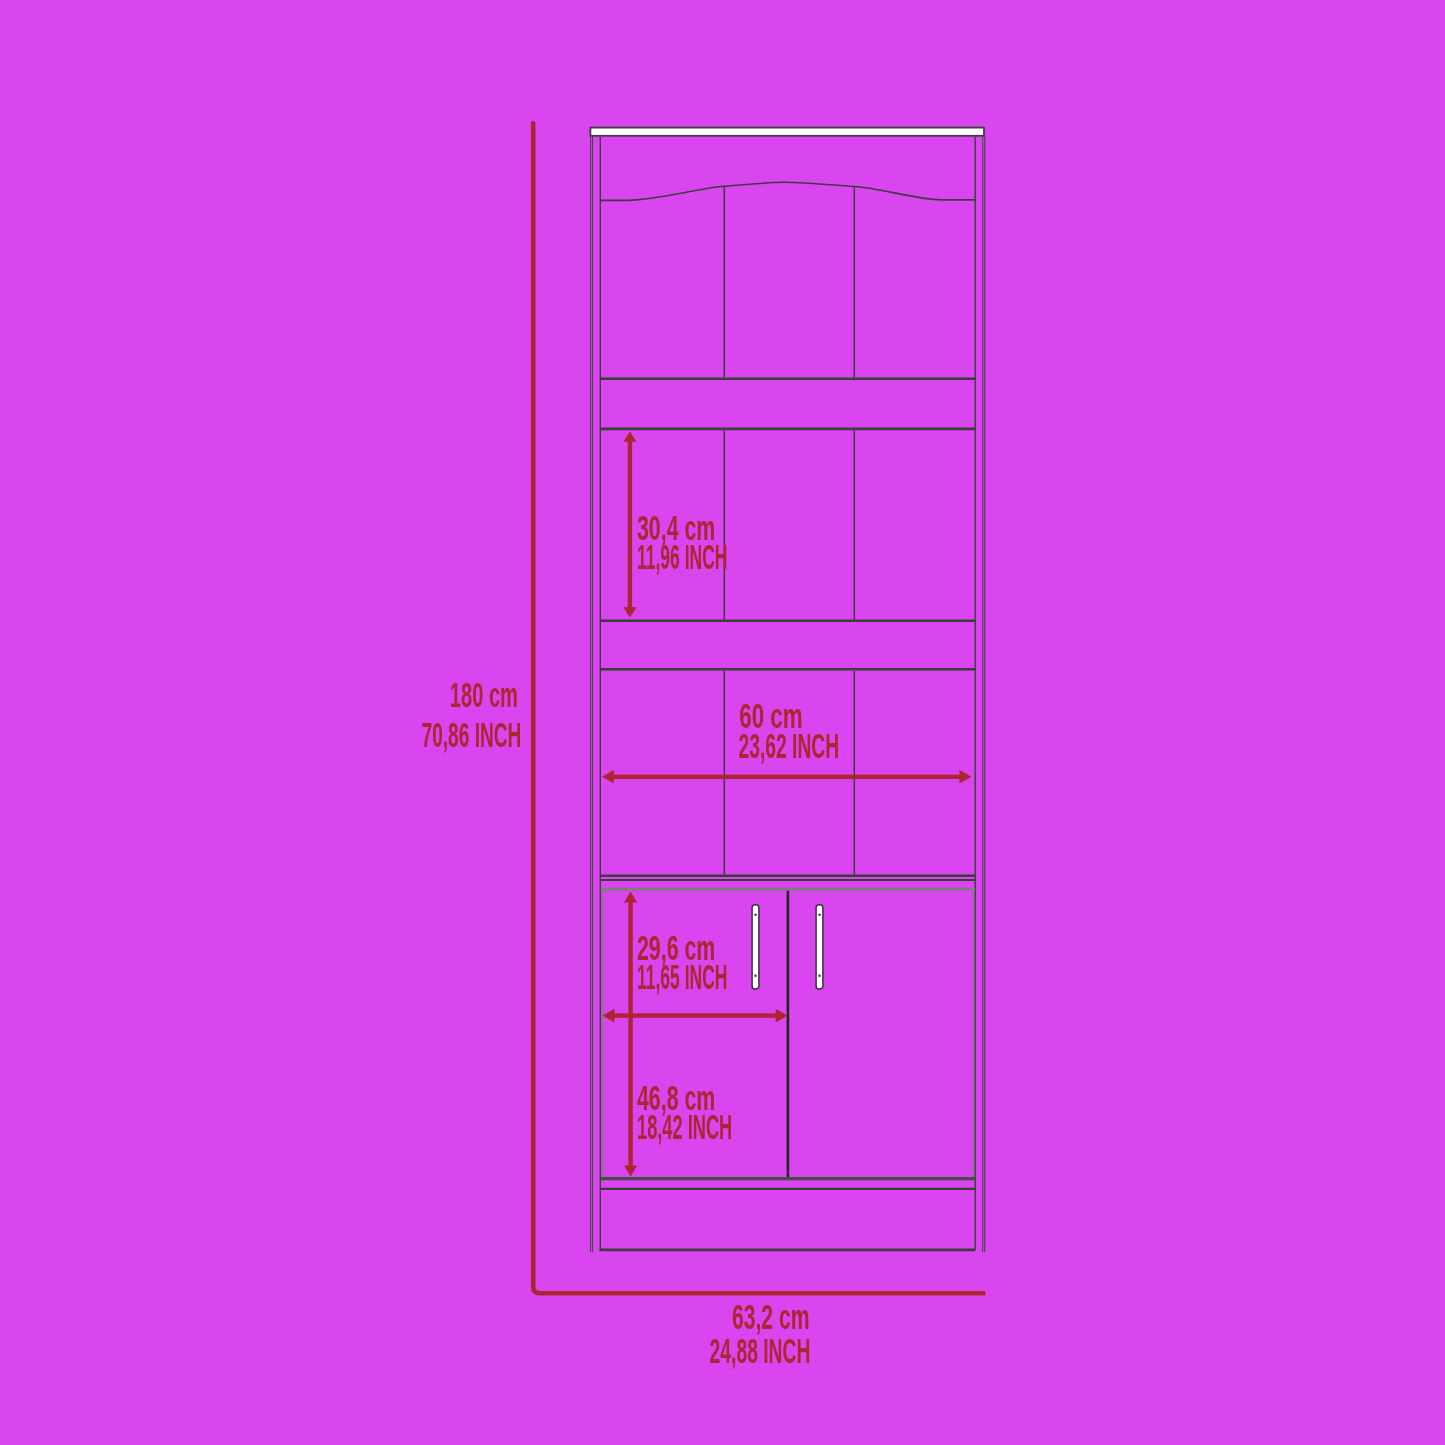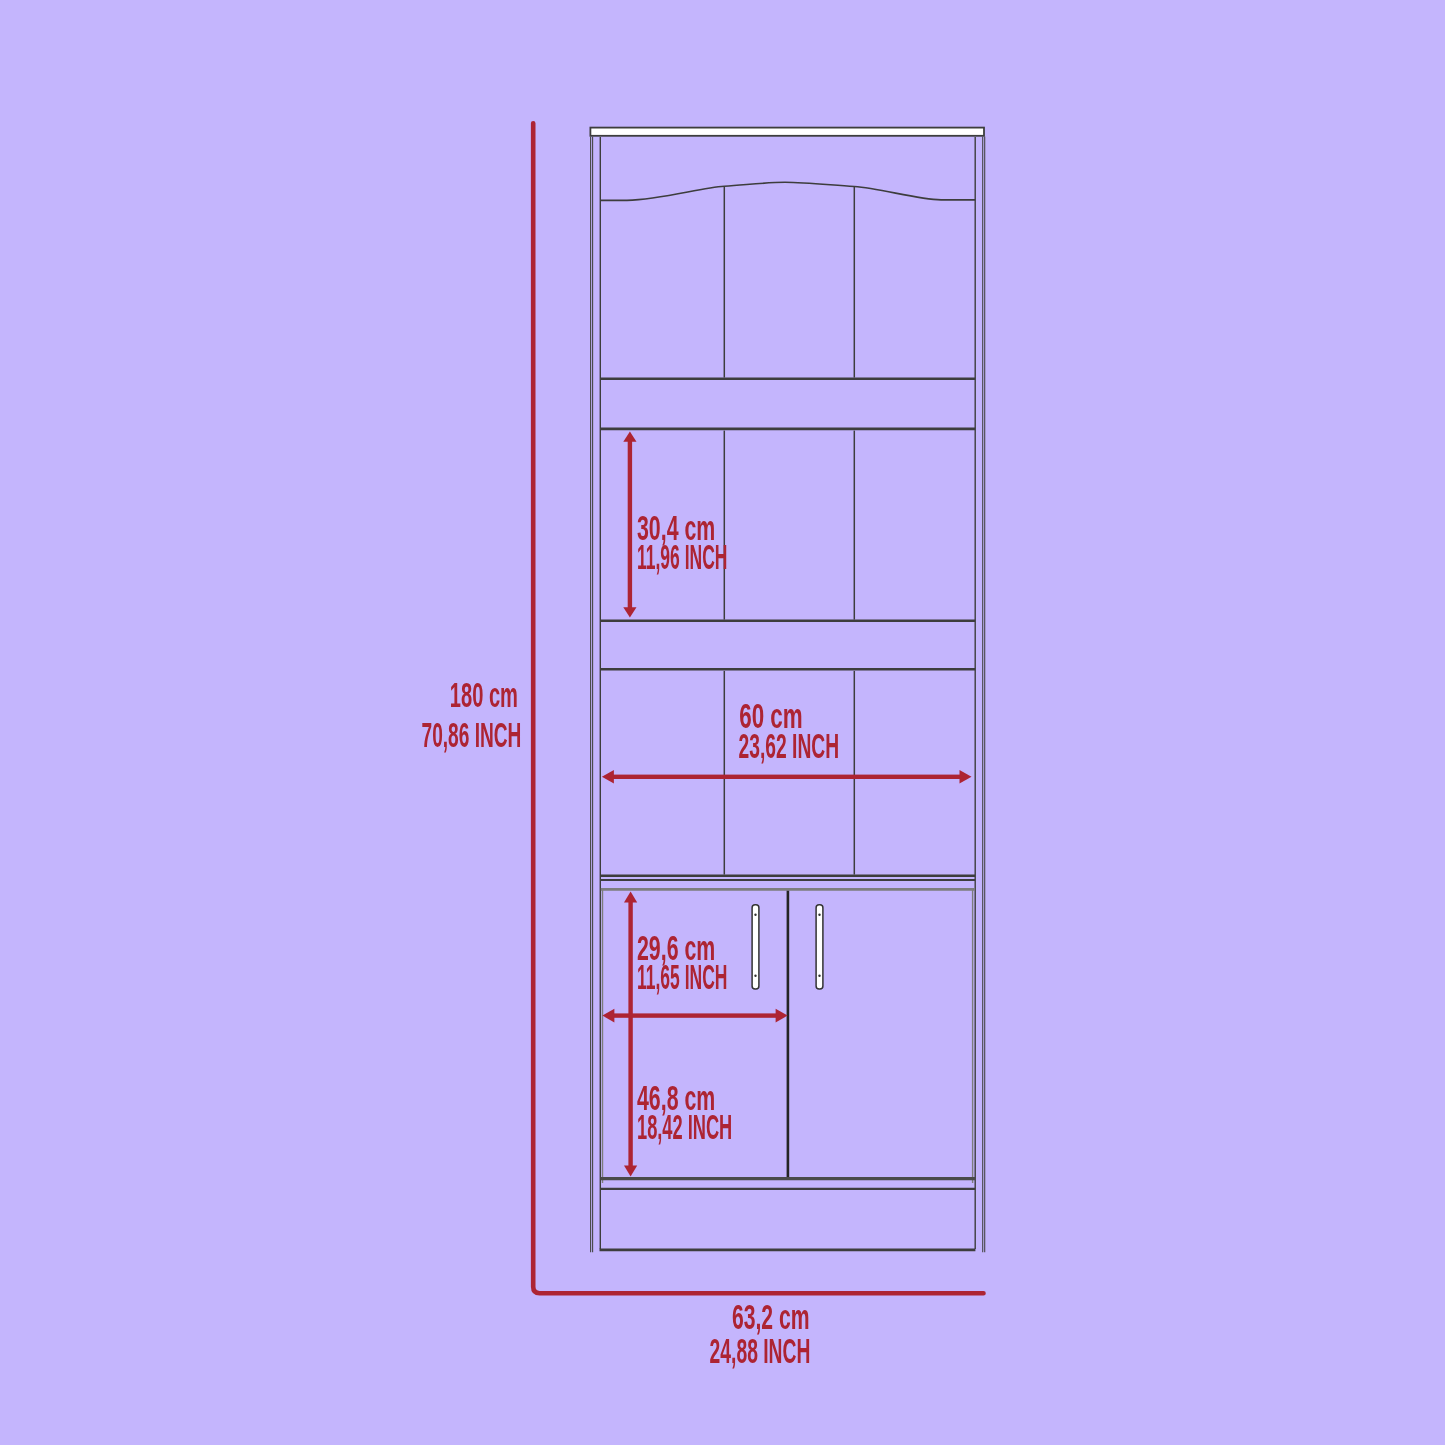--- a/index.html
+++ b/index.html
@@ -1,16 +1,16 @@
 <!DOCTYPE html>
 <html><head>
 <meta charset="utf-8">
 <style>
   html,body{margin:0;padding:0;background:#ffffff;}
-  .wrap{width:1445px;height:1445px;position:relative;overflow:hidden;background:#c4b5fd;}
+  .wrap{width:1445px;height:1445px;position:relative;overflow:hidden;background:#d946ef;}
   svg{position:absolute;left:0;top:0;}
   text{font-family:"Liberation Sans", sans-serif;font-weight:bold;fill:#ad2433;}
 </style>
 </head>
 <body>
 <div class="wrap">
 <svg width="1445" height="1445" viewBox="0 0 1445 1445">
 
   <rect x="590.4" y="127.6" width="393.6" height="8.2" fill="#ffffff" stroke="#3d3d3d" stroke-width="1.8"></rect>
 

